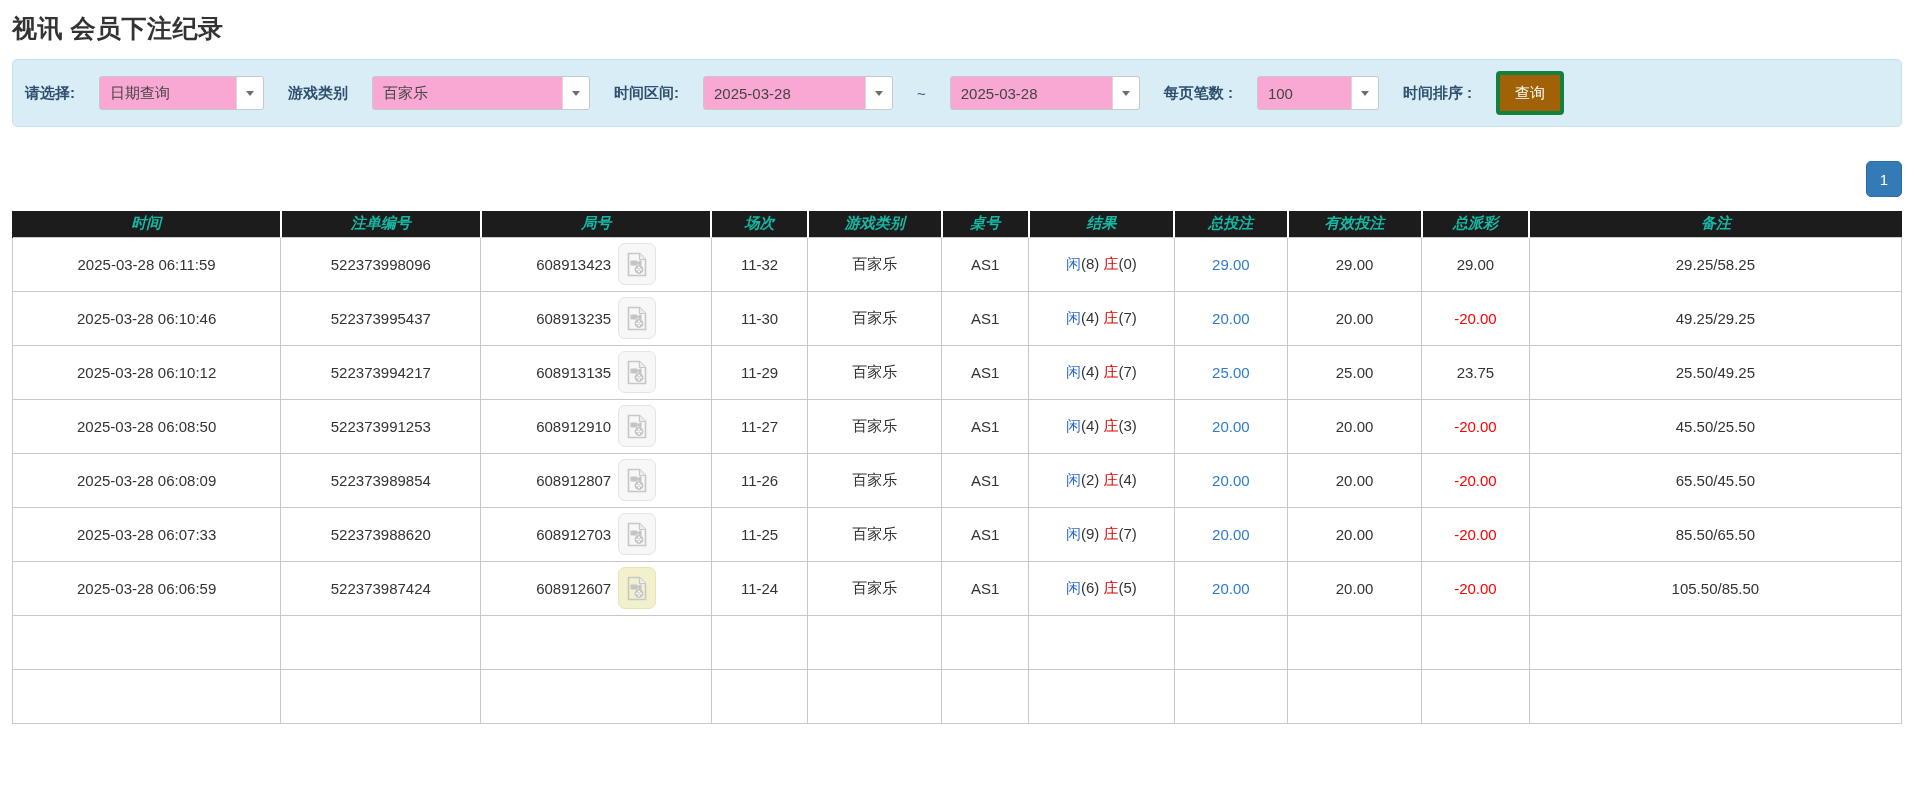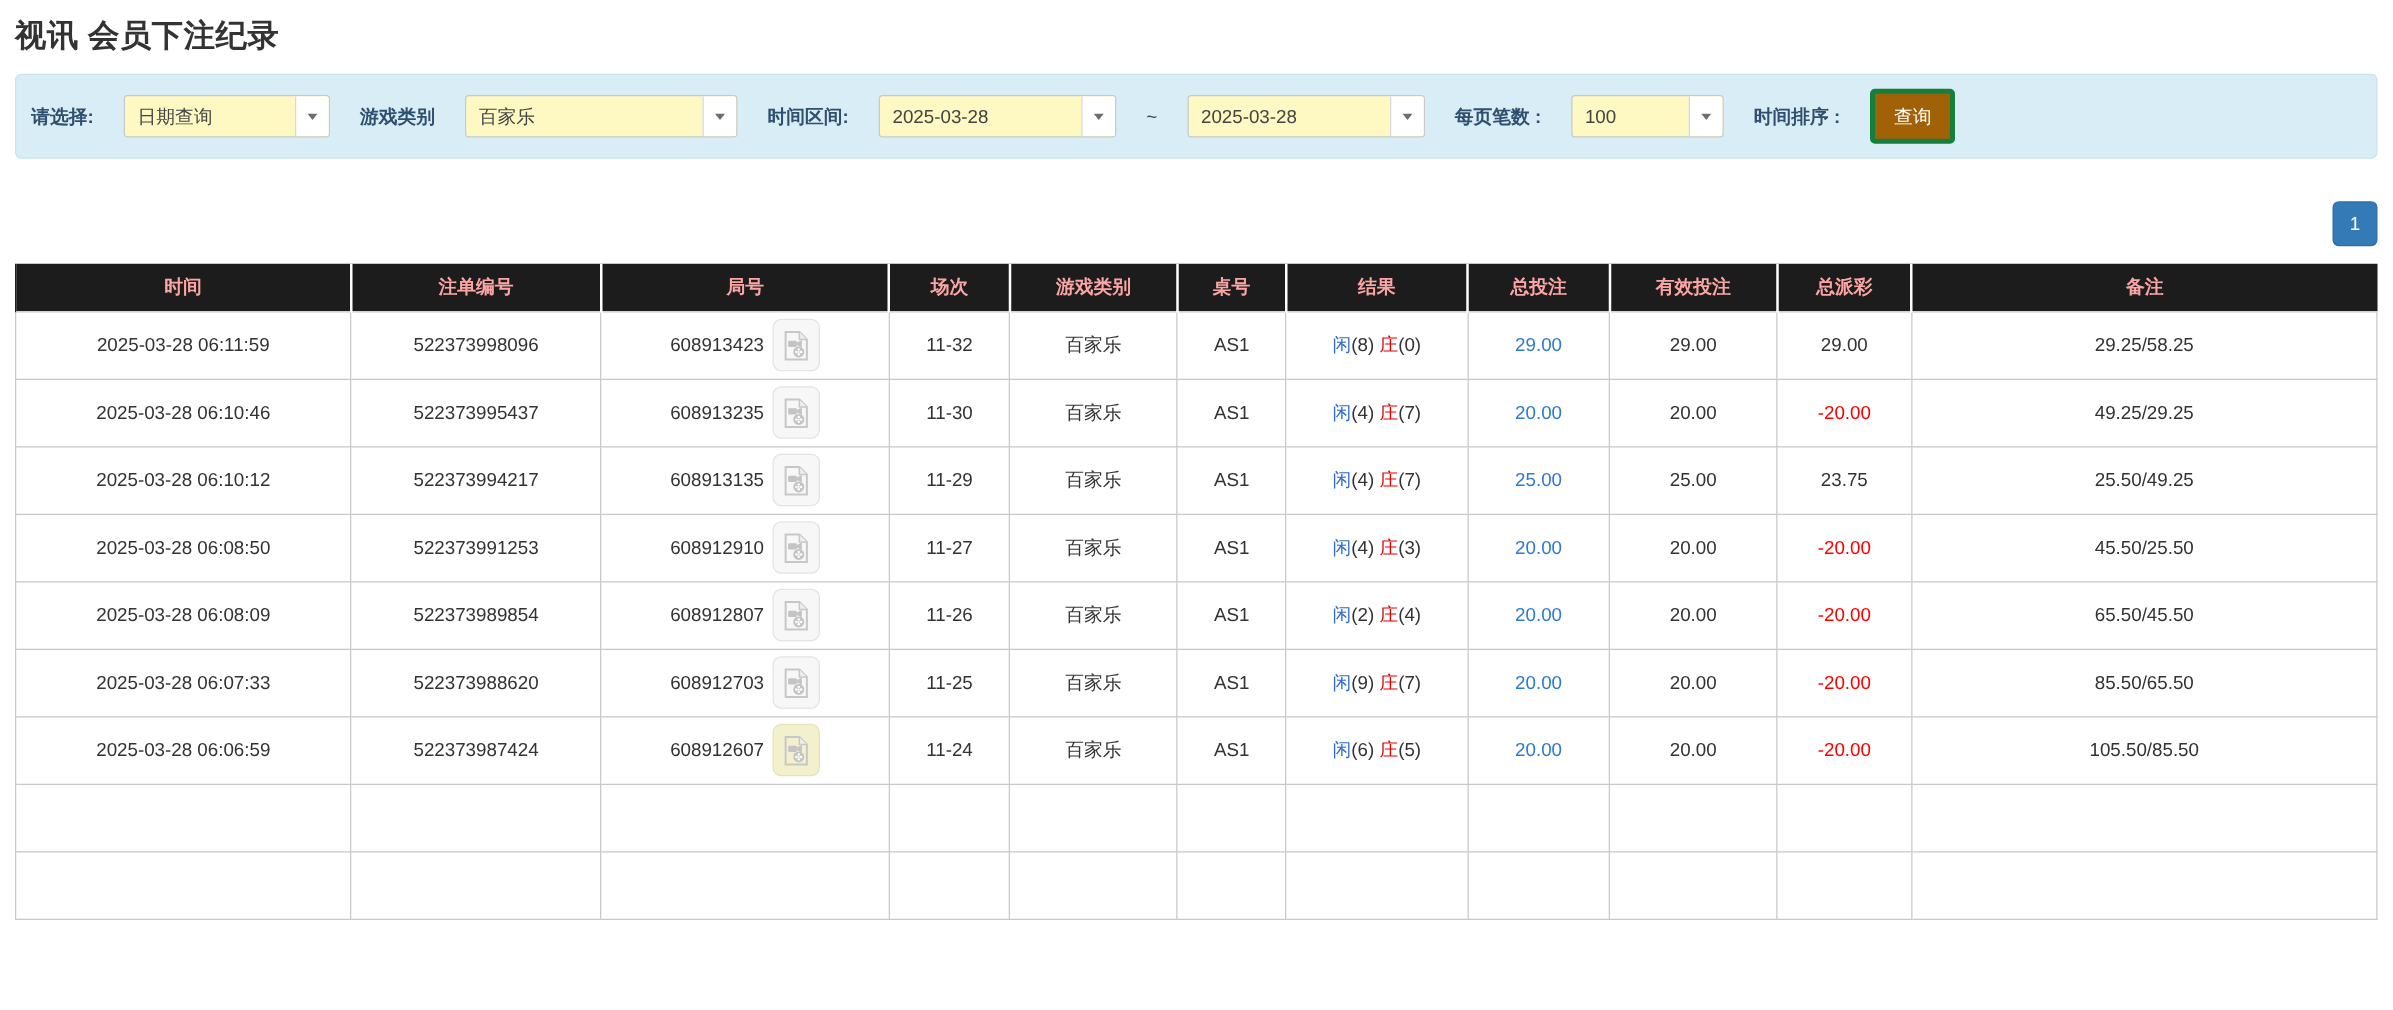--- a/index.html
+++ b/index.html
@@ -6,40 +6,40 @@
   html,body { background:#fff; }
   body { font-family: "Liberation Sans", "DejaVu Sans", sans-serif; }
   .page { width:1914px; height:808px; padding:8px 12px; overflow:hidden; background:#fff; }
 
   .page-title { font-size:25px; color:#333; font-weight:600; margin:4px 0 14px 0; letter-spacing:0.5px; }
 
   
   .filter-bar { display:flex; align-items:center; gap:24px; background:#d9edf7; border:1px solid #c7e3f0; border-radius:5px; padding:11px 12px; }
   .f-label { font-weight:bold; color:#2f4f6f; font-size:15px; white-space:nowrap; }
   .tilde { color:#2f4f6f; font-size:15px; }
-  .combo { display:flex; align-items:stretch; background:#fef9c3; border:1px solid #c9c9c9; border-radius:3px; height:34px; overflow:hidden; }
+  .combo { display:flex; align-items:stretch; background:#f9a8d4; border:1px solid #c9c9c9; border-radius:3px; height:34px; overflow:hidden; }
   .combo .val { padding:0 10px; font-size:15px; color:#444; flex:1; display:flex; align-items:center; white-space:nowrap; overflow:hidden; }
   .combo .arrow-zone { width:27px; border-left:1px solid #d8d8d8; display:flex; align-items:center; justify-content:center; background:#fff; }
   .caret { width:0; height:0; border-left:4px solid transparent; border-right:4px solid transparent; border-top:5px solid #6e6e6e; }
   .w-select { width:165px; } .w-game { width:218px; } .w-date { width:190px; } .w-size { width:122px; } .w-sort { width:188px; }
   .search-btn { background:#a16207; color:#fff; border:4px solid #15803d; border-radius:4px; height:44px; padding:0 15px; font-size:15px; cursor:pointer; }
 
   
   .info-bar { margin-top:22px; background:#dff0d8; padding:12px 14px; display:flex; justify-content:space-between; align-items:center; font-size:14px; border-radius:2px; }
   .info-left { color:#5e7a5e; }
   .info-right { color:#e60000; font-weight:bold; }
 
   
   .pagination-row { display:flex; justify-content:flex-end; }
   .pagination-top { margin:34px 0 14px 0; }
   .page-btn { min-width:36px; height:36px; background:#337ab7; border:1px solid #2e6da4; border-radius:5px; color:#fff; display:flex; align-items:center; justify-content:center; font-size:15px; cursor:pointer; }
 
   
   table.records { width:100%; border-collapse:collapse; table-layout:fixed; font-size:15px; color:#333; }
-  table.records thead th { background:#1c1c1c; color:#fca5a5; font-weight:bold; height:38px; border-left:2px solid #fff; font-size:15px; }
+  table.records thead th { background:#1c1c1c; color:#14b8a6; font-weight:bold; height:26px; border-left:2px solid #fff; font-size:15px;font-style:italic; }
   table.records thead th:first-child { border-left:1px solid #1c1c1c; }
   table.records tbody td { height:54px; text-align:center; border:1px solid #c8c8c8; background:#fff; vertical-align:middle; }
   tr.highlight td { background:#fafa9b; }
   tr.summary td { background:#9c9c9c; color:#fff; height:36px; border:2px solid #fff; font-size:15px; }
   .neg { color:#ff0000;margin-top:48px; }
   .bet-link { color:#2e7bd2; cursor:pointer; }
   .res-player { color:#2e6bd0; } .res-banker { color:#e00000; }
   .res-num { color:#333; }
   .round-wrap { display:inline-flex; align-items:center; justify-content:center; gap:7px; }
   .video-btn { width:38px; height:42px; border:1px solid #e3e3e3; background:#f7f7f7; border-radius:7px; display:inline-flex; align-items:center; justify-content:center; cursor:pointer; }

